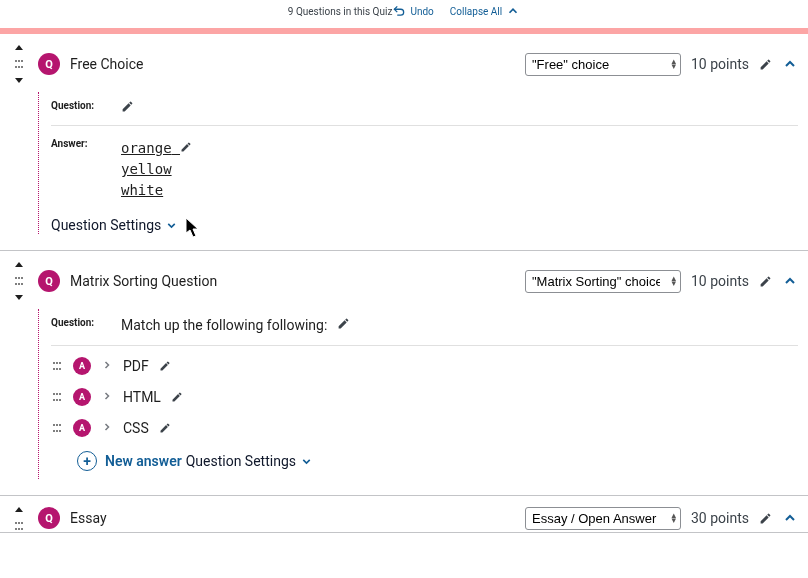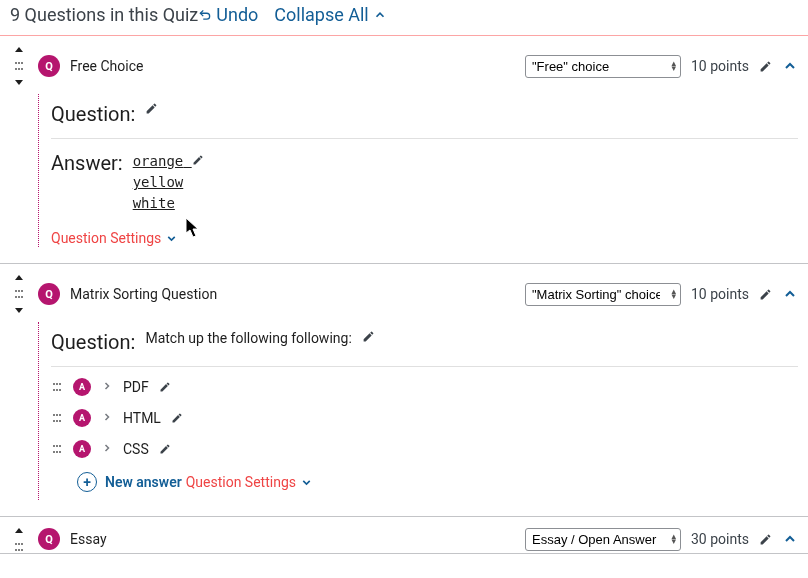--- a/index.html
+++ b/index.html
@@ -1,42 +1,42 @@
 <!DOCTYPE html>
 <html><head>
 <meta charset="utf-8">
 <style>
 * { box-sizing: border-box; margin: 0; padding: 0; }
 body { font-family: -apple-system, BlinkMacSystemFont, "Segoe UI", Roboto, sans-serif; background: #fff; color: #1e1e1e; width: 808px; }
-.header { display: flex; justify-content: flex-start; align-items: center; padding: 4px 10px 10px; border-bottom: 1px solid #fca5a5; font-size: 18px; color: #3c434a; }
+.header { display: flex; justify-content: center; align-items: center; padding: 4px 10px 10px; border-bottom: 6px solid #fca5a5; font-size: 10px; color: #3c434a; }
 .header-actions { display: flex; gap: 16px; }
 .link { color: #135e96; cursor: pointer; display: inline-flex; align-items: center; gap: 4px; }
 .question-block { padding: 8px 10px 16px 10px; border-bottom: 1px solid #c3c4c7; position: relative; }
 .q-row { display: flex; align-items: center; gap: 10px; }
 .move-col { display: flex; flex-direction: column; align-items: center; gap: 4px; width: 18px; }
 .chevron { cursor: pointer; user-select: none; }
 .chevron svg { display: block; }
 .drag-grip { cursor: grab; display: inline-flex; }
 .q-badge { background: #b5156e; color: #fff; width: 22px; height: 22px; border-radius: 50%; display: inline-flex; align-items: center; justify-content: center; font-size: 11px; font-weight: 700; }
 .q-title { font-size: 14px; font-weight: 400; }
 .q-right { margin-left: auto; display: flex; align-items: center; gap: 10px; }
 select { font-size: 13px; padding: 3px 20px 3px 6px; border: 1px solid #8c8f94; border-radius: 3px; background: #fff; appearance: none; }
 .select-wrap { position: relative; display: inline-block; }
 .select-wrap .caret { position: absolute; right: 5px; top: 50%; transform: translateY(-50%); pointer-events: none; font-size: 9px; line-height: 0.6; color:#555; }
 .points { font-size: 14px; color: #3c434a; }
 .pencil { cursor: pointer; display: inline-flex; }
 .collapse-caret { cursor: pointer; display: inline-flex; }
 .q-body { margin-left: 28px; padding-left: 12px; border-left: 1px dotted #b5156e; margin-top: 6px; }
 .field-row { display: flex; gap: 10px; align-items: flex-start; padding: 8px 0; }
-.field-label { font-weight: 400; font-size: 20px; min-width: 60px; }
+.field-label { font-weight: 700; font-size: 10px; min-width: 60px; }
 .field-val { font-size: 14px; }
 .hr { border-top: 1px solid #e0e0e0; margin: 4px 0; }
 .mono { font-family: ui-monospace, Menlo, Consolas, monospace; font-size: 14px; text-decoration: underline; }
 .ans-list div { line-height: 1.5; }
-.settings-link { color: #ef4444; font-size: 14px; cursor: pointer; display: inline-flex; align-items: center; gap: 4px; padding: 8px 0 0; }
+.settings-link { color: #0f172a; font-size: 14px; cursor: pointer; display: inline-flex; align-items: center; gap: 4px; padding: 8px 0 0; }
 .matrix-row { display: flex; align-items: center; gap: 10px; padding: 6px 0; }
 .a-badge { background: #b5156e; color: #fff; width: 18px; height: 18px; border-radius: 50%; display: inline-flex; align-items: center; justify-content: center; font-size: 9px; font-weight: 700; }
 .caret-right { color: #787c82; }
 .new-answer { display: inline-flex; align-items: center; gap: 8px; color: #135e96; font-weight: 600; font-size: 14px; cursor: pointer; padding: 8px 0; margin-left: 26px; }
 .plus-circle { width: 20px; height: 20px; border: 1.5px solid #135e96; border-radius: 50%; display: inline-flex; align-items: center; justify-content: center; font-size: 14px; line-height: 1; }
 .cursor-img { position: absolute; left: 186px; top: 218px; pointer-events:none; }
 .container { position: relative; }
 </style>
 </head>
 <body>

